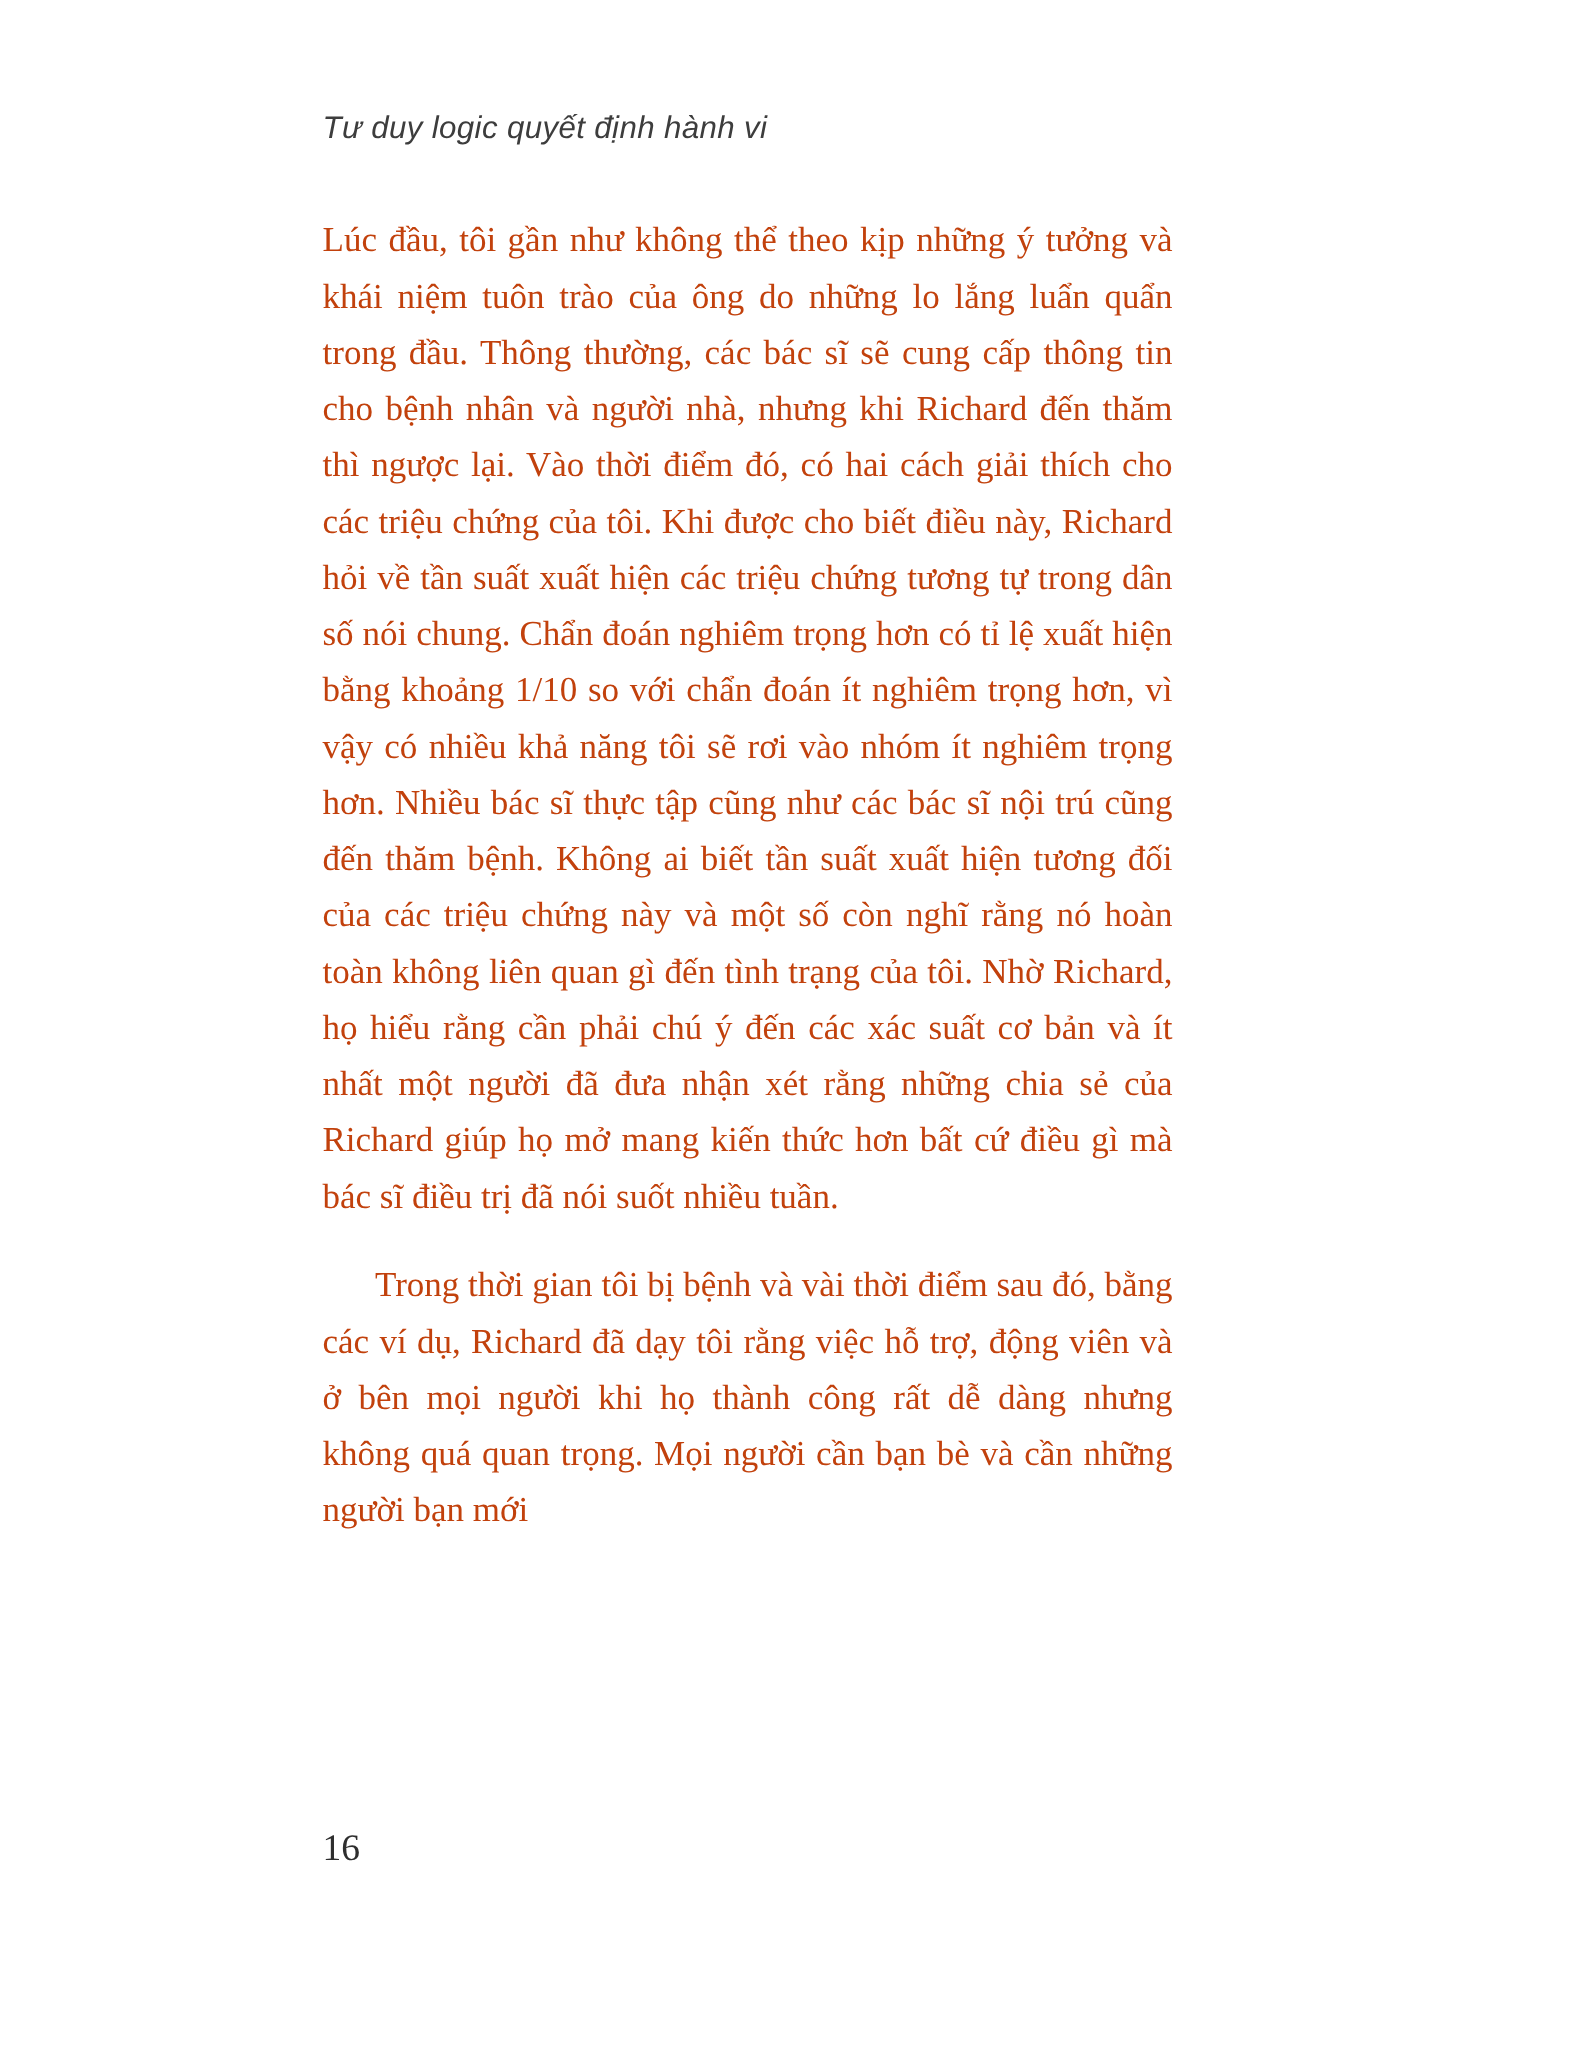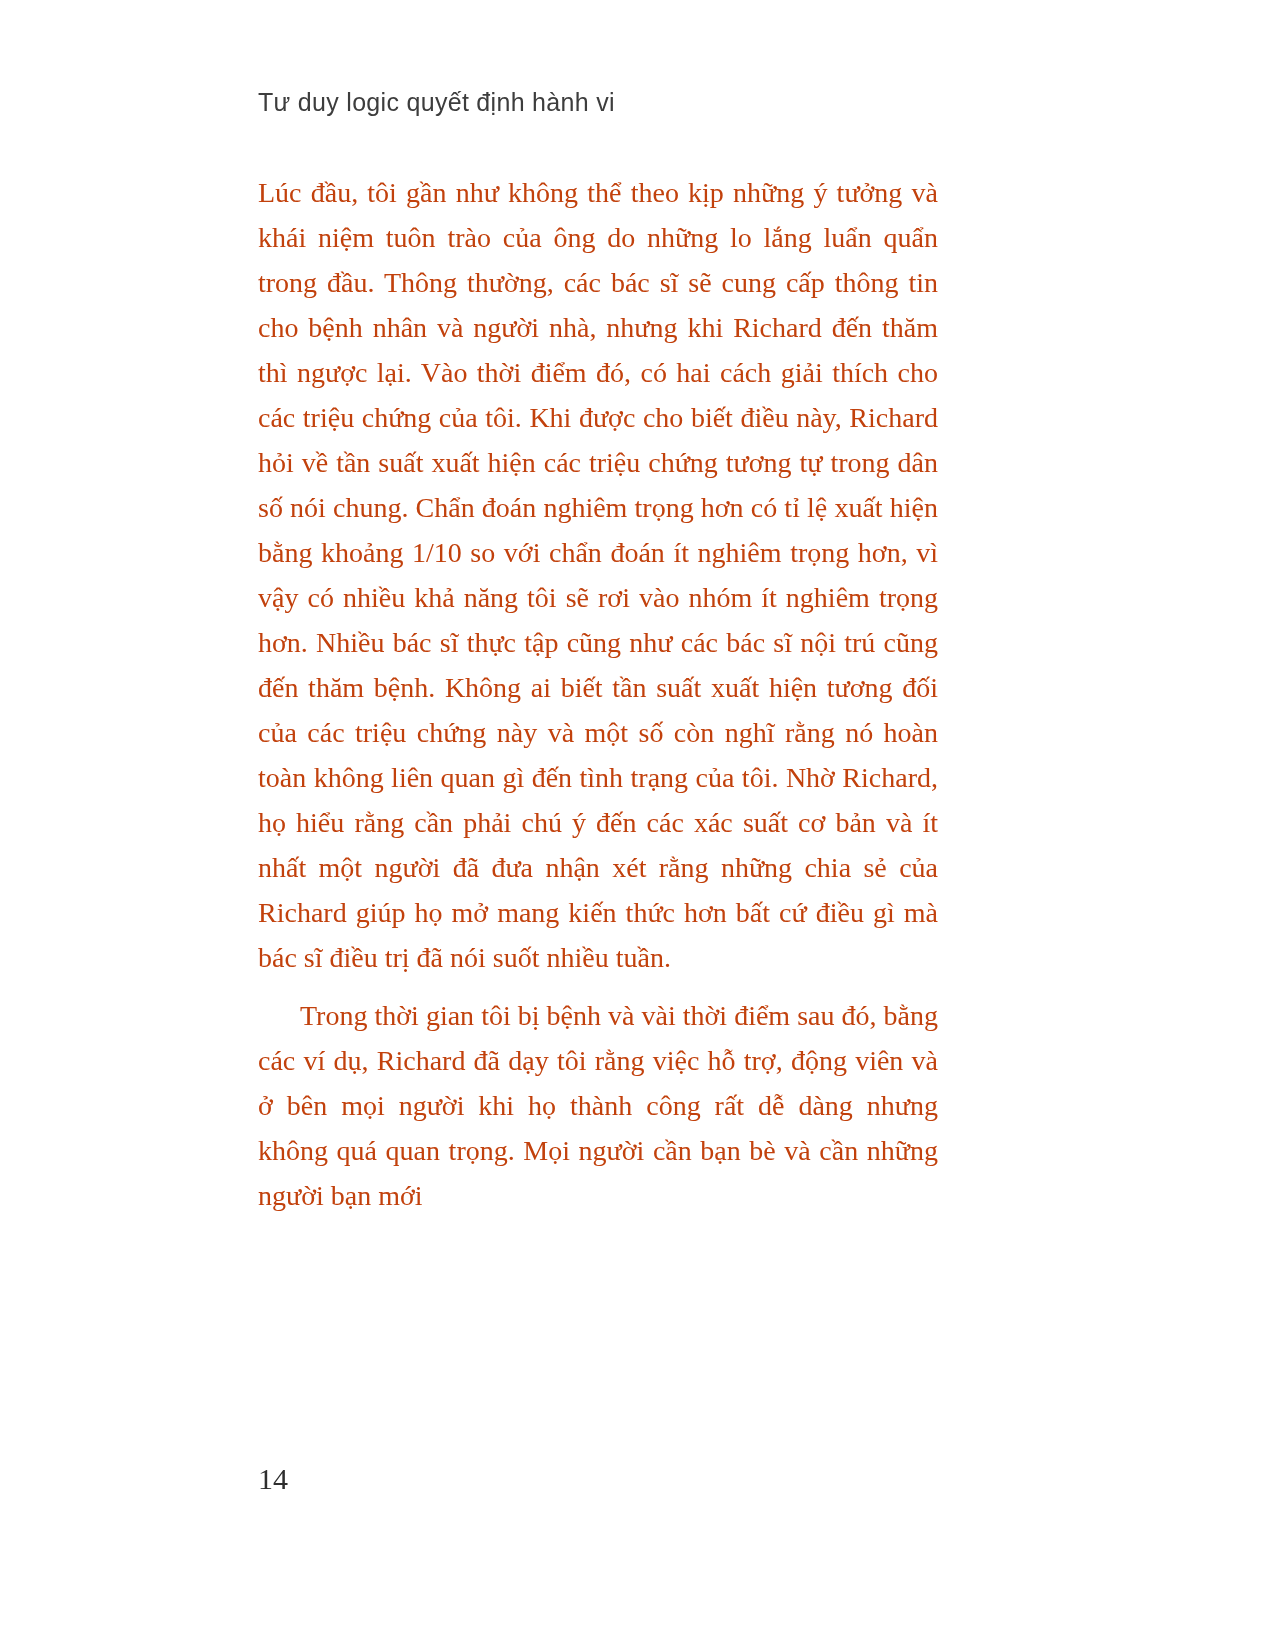--- a/index.html
+++ b/index.html
@@ -17,38 +17,39 @@
   .running-header {
     position: absolute;
     left: 258px;
     top: 88px;
     width: 700px;
     font-family: "Liberation Sans", sans-serif;
     font-size: 25px;
     font-weight: 400;
     letter-spacing: 0.3px;
     color: #3d3d3d;
+    font-style: italic;
   }
   .page-body {
     position: absolute;
     left: 258px;
     top: 170px;
     width: 680px;
     font-family: "Liberation Serif", serif;
     font-size: 28px;
     line-height: 45px;
     color: #c2410c;
     text-align: justify;
   }
   .page-body p {
     margin: 0;
     padding: 0;
   }
   .page-body p.indented {
-    margin-top: 13px;
+    margin-top: 26px;
     text-indent: 42px;
   }
   .page-number {
     position: absolute;
     left: 258px;
     top: 1462px;
     font-family: "Liberation Serif", serif;
     font-size: 30px;
     color: #2e2e2e;
   }
@@ -58,15 +59,15 @@
 
 <div class="page">
 
   <div class="running-header">Tư duy logic quyết định hành vi</div>
 
   <div class="page-body">
     <p class="para">Lúc đầu, tôi gần như không thể theo kịp những ý tưởng và khái niệm tuôn trào của ông do những lo lắng luẩn quẩn trong đầu. Thông thường, các bác sĩ sẽ cung cấp thông tin cho bệnh nhân và người nhà, nhưng khi Richard đến thăm thì ngược lại. Vào thời điểm đó, có hai cách giải thích cho các triệu chứng của tôi. Khi được cho biết điều này, Richard hỏi về tần suất xuất hiện các triệu chứng tương tự trong dân số nói chung. Chẩn đoán nghiêm trọng hơn có tỉ lệ xuất hiện bằng khoảng 1/10 so với chẩn đoán ít nghiêm trọng hơn, vì vậy có nhiều khả năng tôi sẽ rơi vào nhóm ít nghiêm trọng hơn. Nhiều bác sĩ thực tập cũng như các bác sĩ nội trú cũng đến thăm bệnh. Không ai biết tần suất xuất hiện tương đối của các triệu chứng này và một số còn nghĩ rằng nó hoàn toàn không liên quan gì đến tình trạng của tôi. Nhờ Richard, họ hiểu rằng cần phải chú ý đến các xác suất cơ bản và ít nhất một người đã đưa nhận xét rằng những chia sẻ của Richard giúp họ mở mang kiến thức hơn bất cứ điều gì mà bác sĩ điều trị đã nói suốt nhiều tuần.</p>
     <p class="para indented">Trong thời gian tôi bị bệnh và vài thời điểm sau đó, bằng các ví dụ, Richard đã dạy tôi rằng việc hỗ trợ, động viên và ở bên mọi người khi họ thành công rất dễ dàng nhưng không quá quan trọng. Mọi người cần bạn bè và cần những người bạn mới</p>
   </div>
 
-  <div class="page-number">14</div>
+  <div class="page-number">16</div>
 
 </div>
 
 </body></html>

